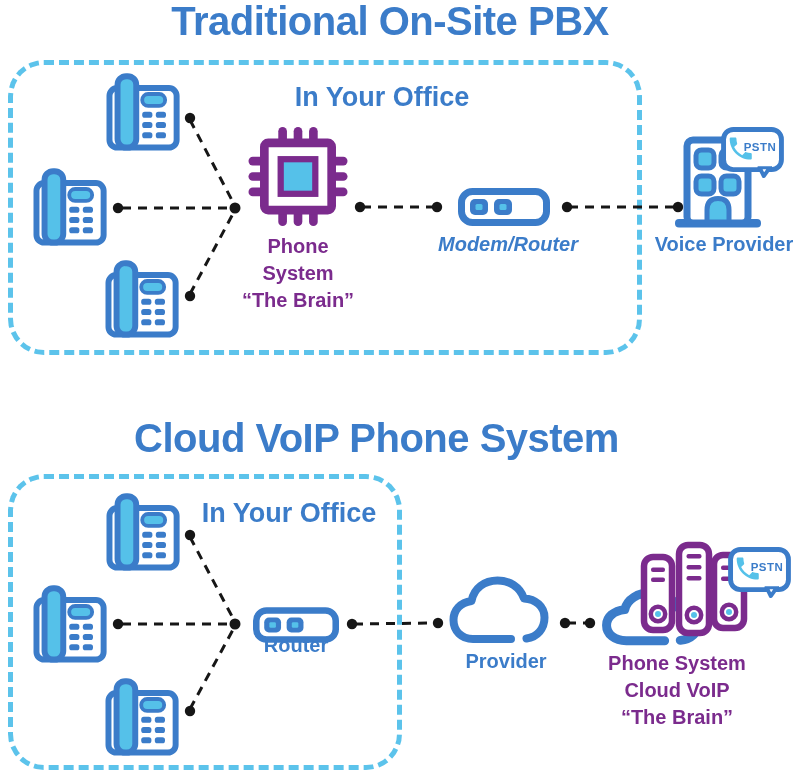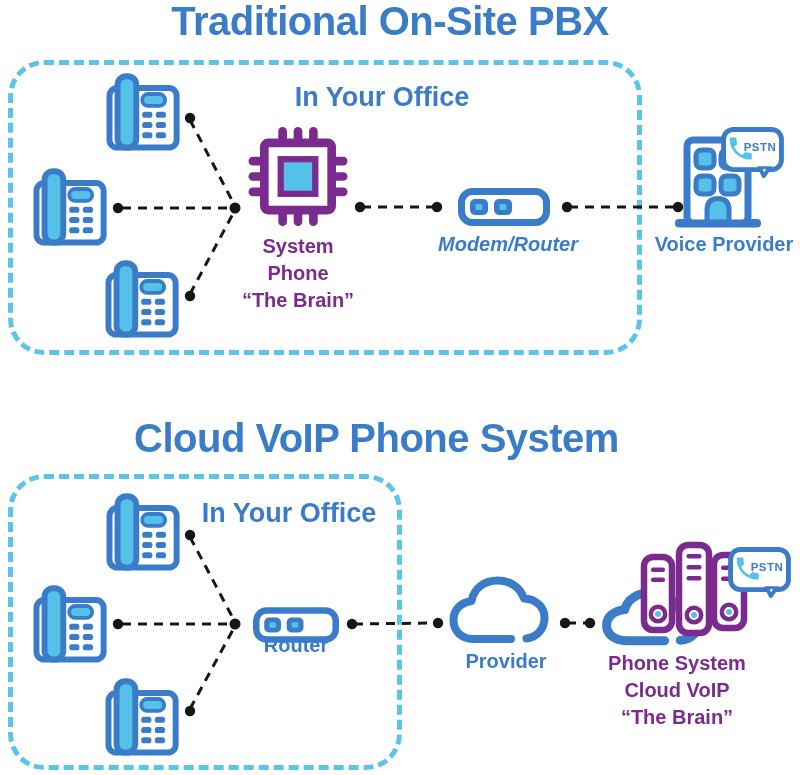--- a/index.html
+++ b/index.html
@@ -185,22 +185,22 @@
       <use href="#sym-phone"></use>
     </svg>
   <svg class="icon" style="left:97px;top:255px;" width="85" height="86">
       <use href="#sym-phone"></use>
     </svg>
 
   <svg class="icon" style="left:248px;top:125px;" width="100" height="103">
       <use href="#sym-chip"></use>
     </svg>
   <div class="abs item-label purple" style="left:198px;top:233px;width:200px;">
+    <div>Phone</div>
     <div>System</div>
-    <div>Phone</div>
     <div>“The Brain”</div>
   </div>
 
   <svg class="icon" style="left:458px;top:188px;" width="92" height="38">
       <use href="#sym-modem"></use>
     </svg>
   <div class="abs item-label" style="left:408px;top:231px;width:200px;font-style:italic;">Modem/Router</div>
 
   <svg class="icon" style="left:672px;top:126px;" width="112" height="104">
       <use href="#sym-building"></use>

